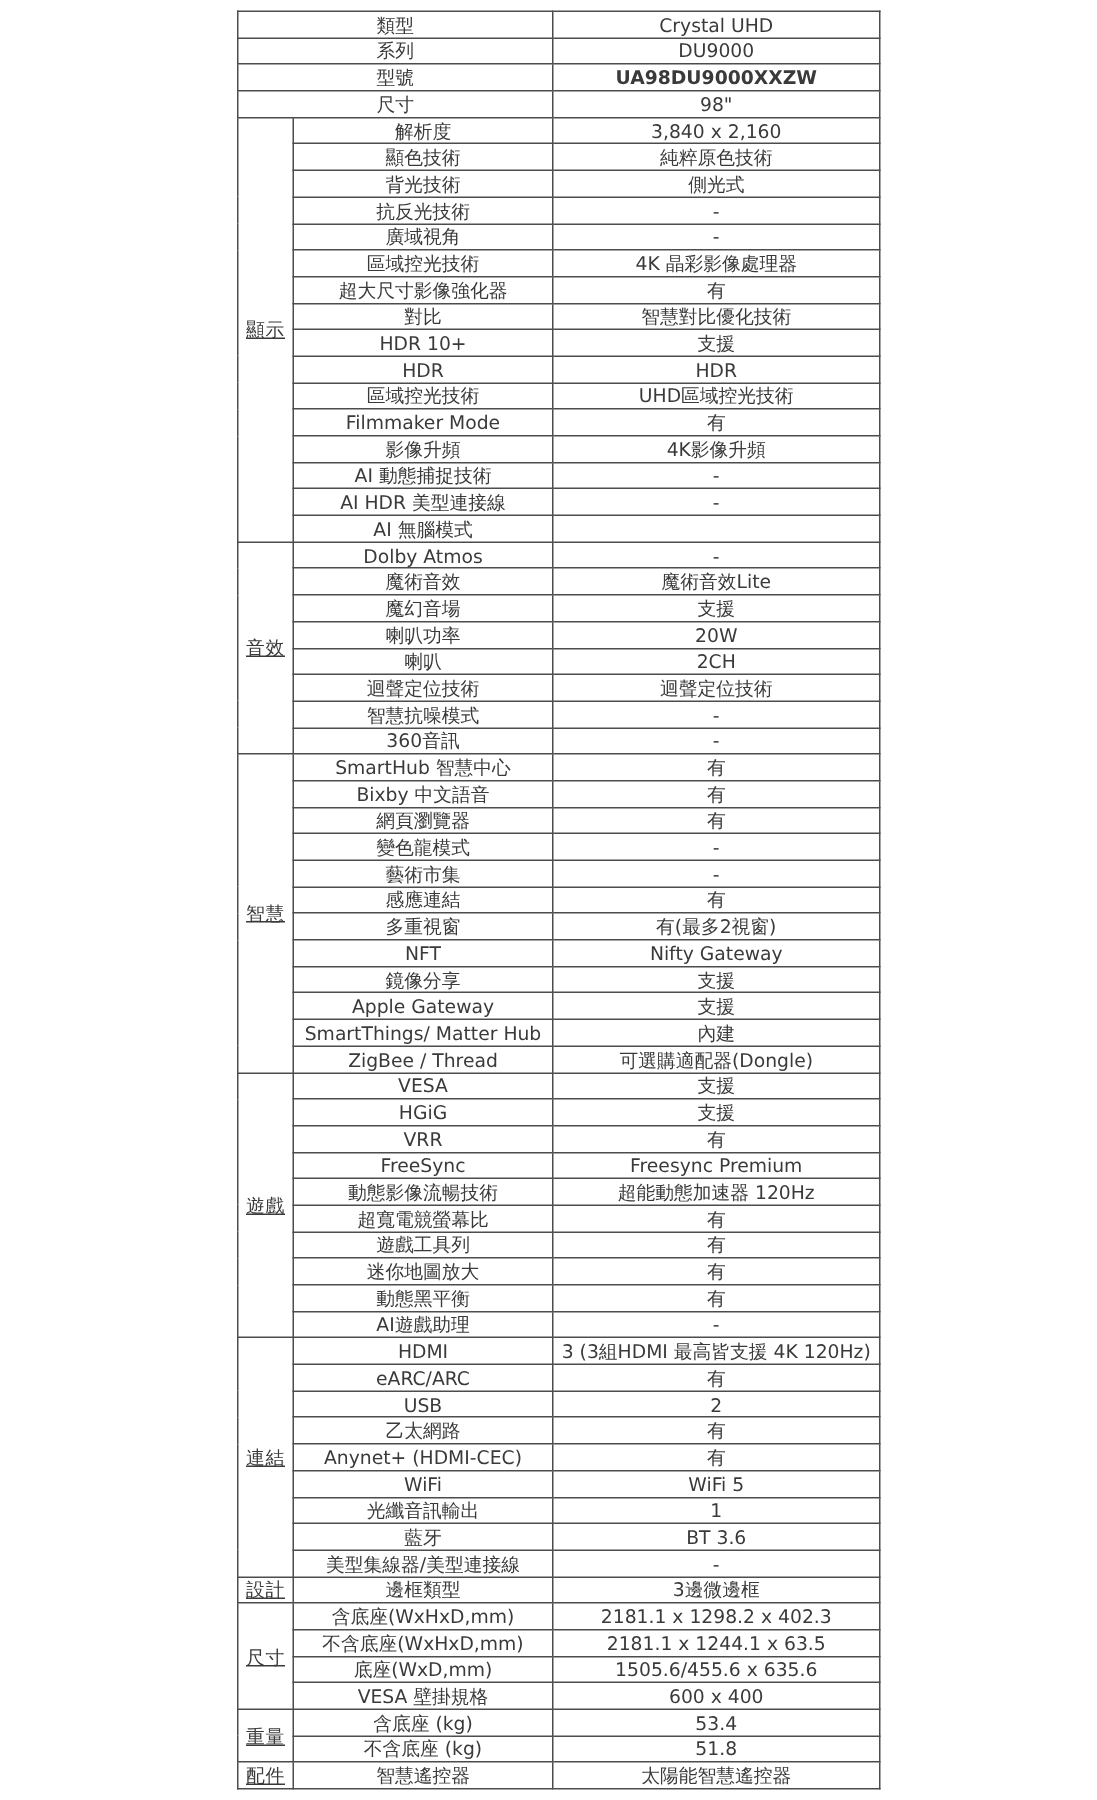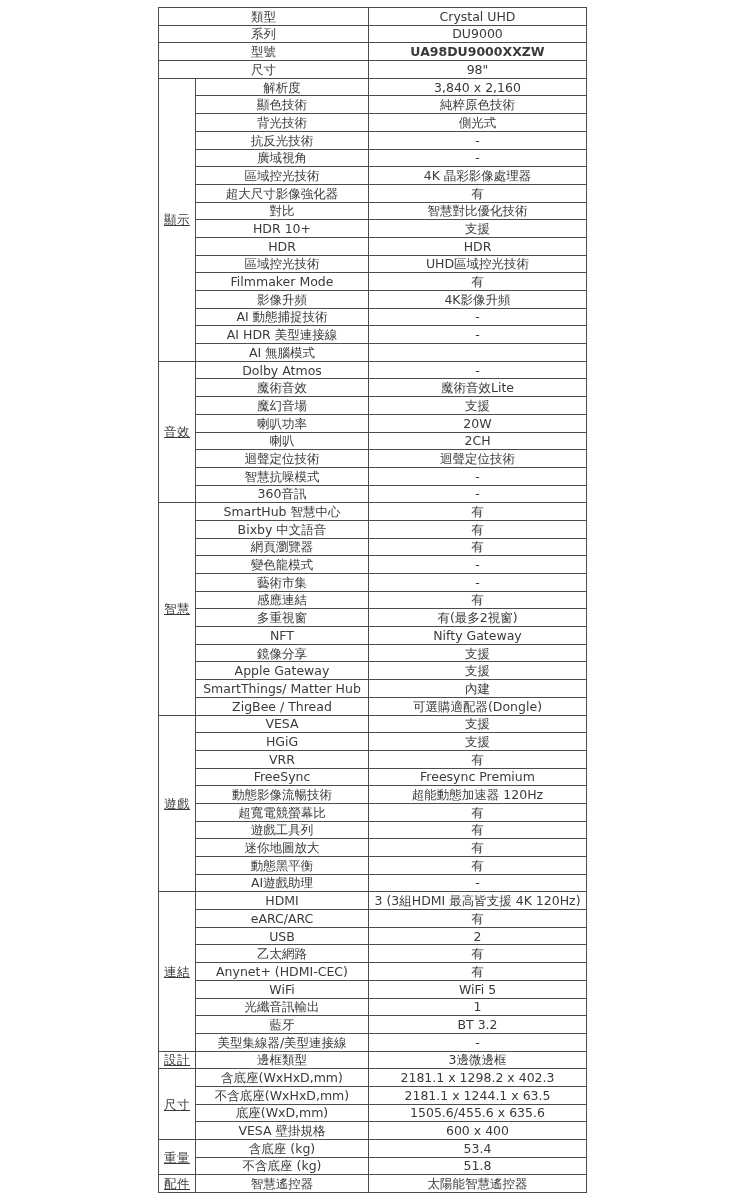--- a/index.html
+++ b/index.html
@@ -275,21 +275,21 @@
         <tr>
           <td>WiFi</td>
           <td>WiFi 5</td>
         </tr>
         <tr>
           <td>光纖音訊輸出</td>
           <td>1</td>
         </tr>
         <tr>
           <td>藍牙</td>
-          <td>BT 3.2</td>
+          <td>BT 3.6</td>
         </tr>
         <tr>
           <td>美型集線器/美型連接線</td>
           <td>-</td>
         </tr>
         <tr>
           <td rowspan="1" class="cat-cell">設計</td>
           <td>邊框類型</td>
           <td>3邊微邊框</td>
         </tr>

